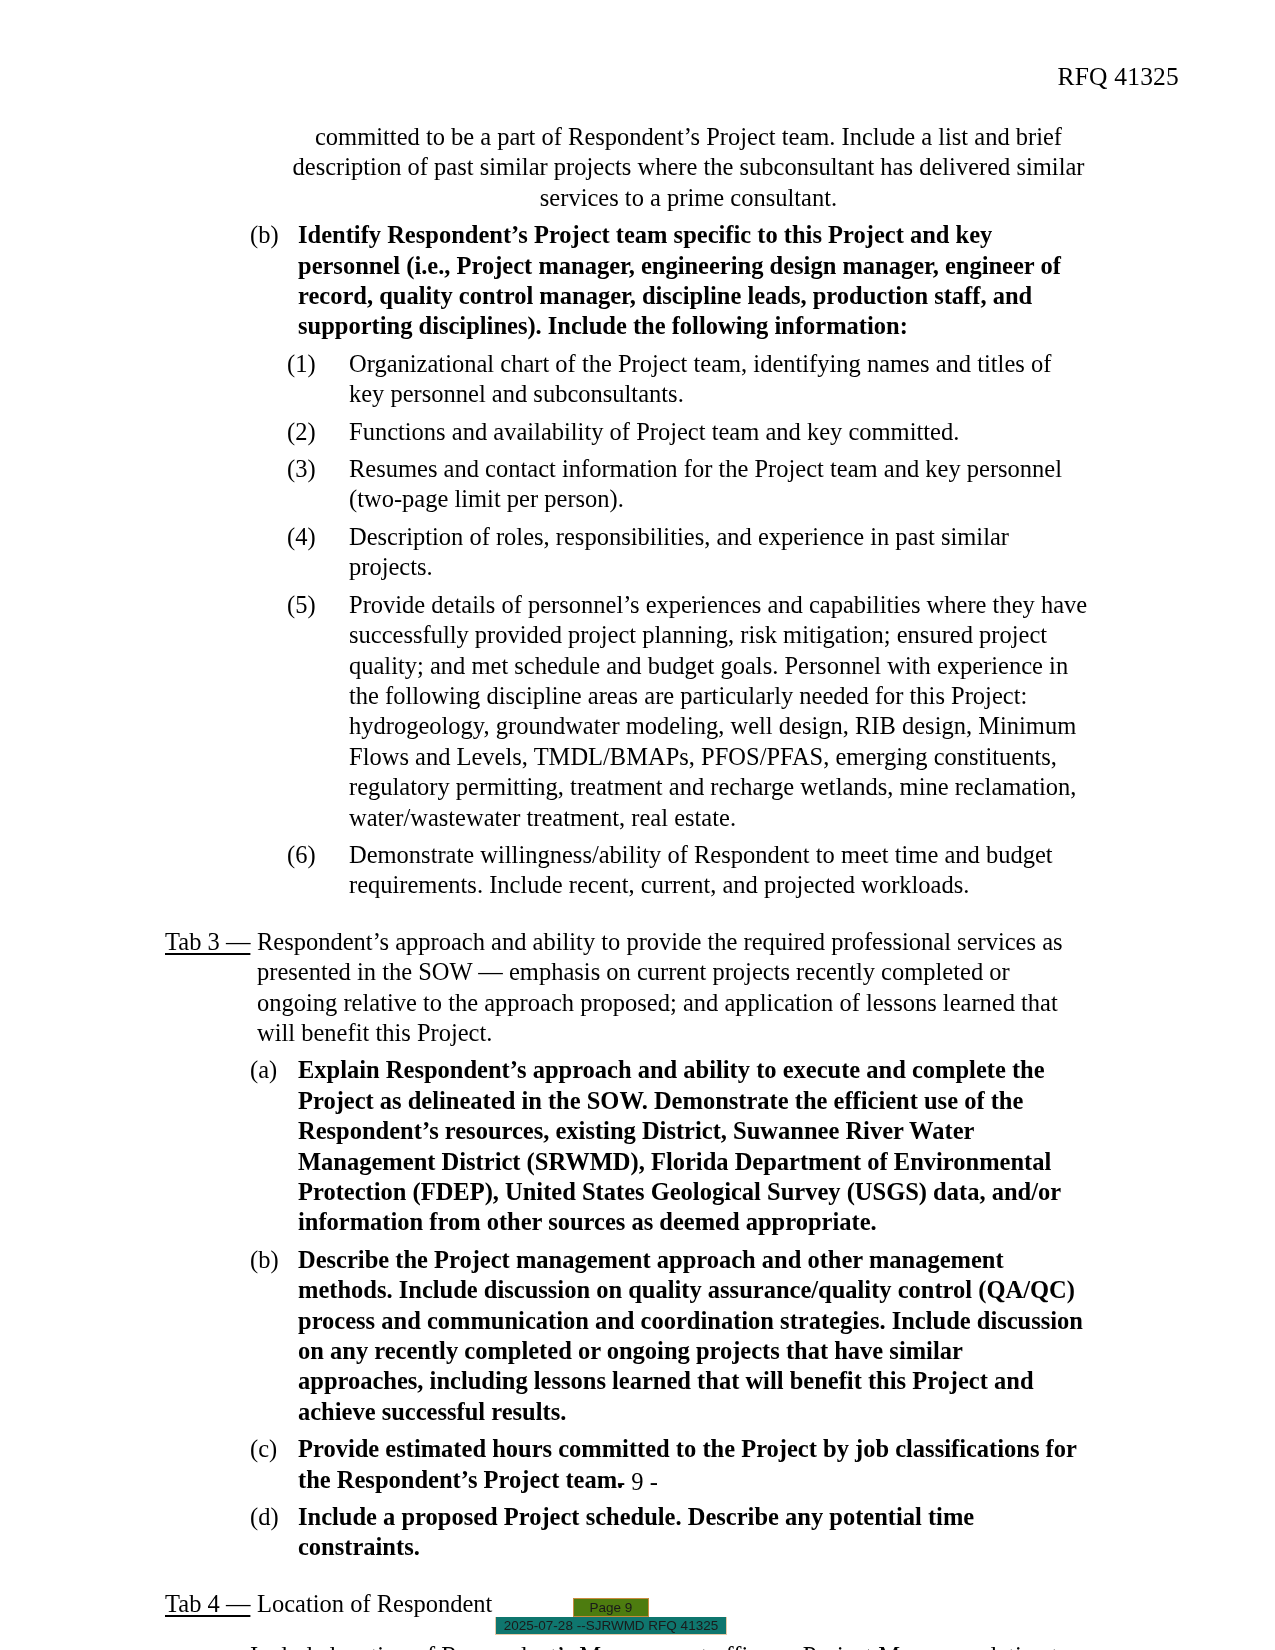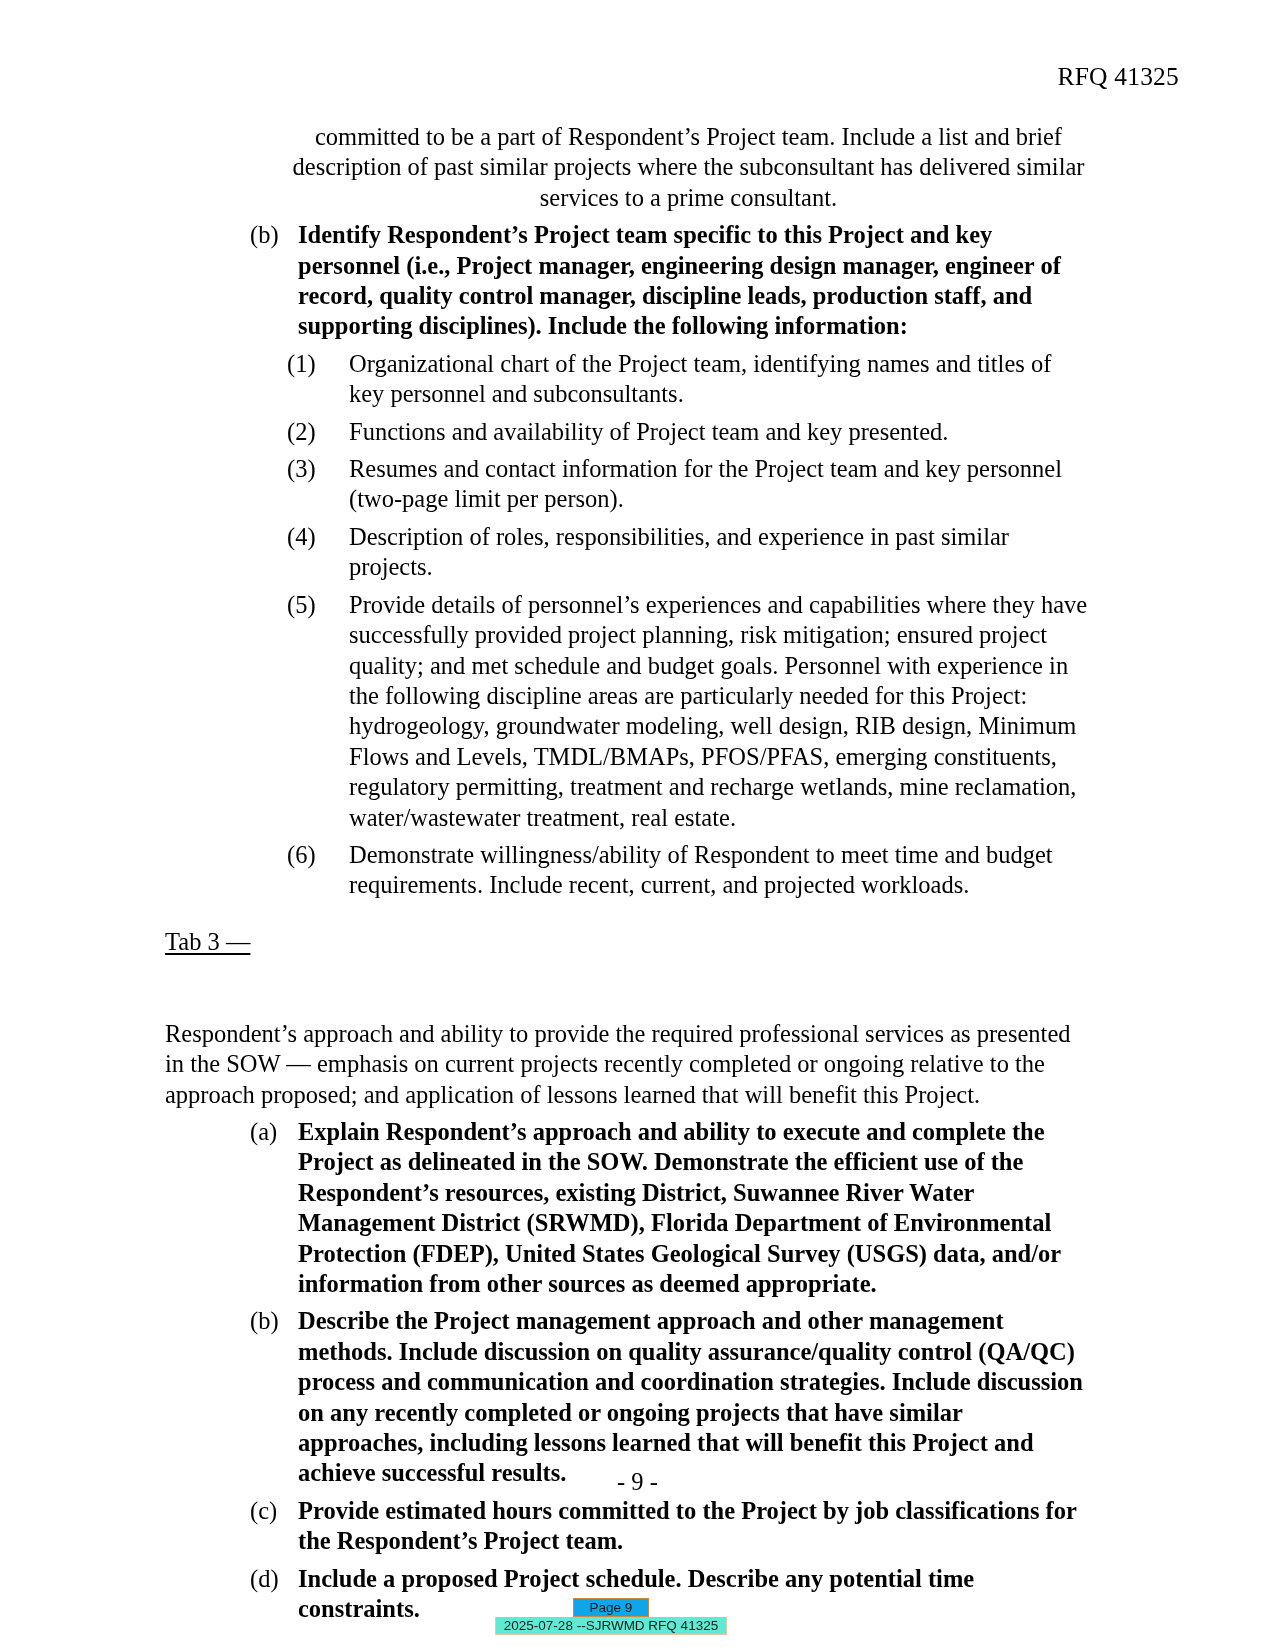--- a/index.html
+++ b/index.html
@@ -74,21 +74,20 @@
     text-align: left;
   }
   .numbered > .body {
     flex: 1 1 auto;
   }
 
   
   .tab-heading {
     display: flex;
     margin-top: 26px;
-    flex-direction: column;
   }
   .tab-heading > .tab-label {
     flex: 0 0 92px;
     width: 92px;
     text-decoration: underline;
     text-underline-offset: 3px;
     white-space: pre;
   }
   .tab-heading > .tab-text {
     flex: 1 1 auto;
@@ -115,28 +114,28 @@
     top: 1598px;
     width: 232px;
     font-family: "Liberation Sans", "DejaVu Sans", sans-serif;
     font-size: 13.5px;
     line-height: 16px;
     text-align: center;
     color: #1a1a1a;
   }
   .stamp .stamp-top {
     display: inline-block;
-    background: #0ea5e9;
+    background: #4d7c0f;
     border: 1px solid #c98b3f;
     padding: 0 16px;
     line-height: 17px;
   }
   .stamp .stamp-bottom {
     display: block;
-    background: #5eead4;
+    background: #0f766e;
     border: 1px solid #e8c9a6;
     border-top: none;
     padding: 0 4px;
     line-height: 17px;
     white-space: nowrap;
   }
 </style>
 </head>
 <body>
 
@@ -152,21 +151,21 @@
       <span class="marker">(b)</span>
       <span class="body">Identify Respondent’s Project team specific to this Project and key personnel (i.e., Project manager, engineering design manager, engineer of record, quality control manager, discipline leads, production staff, and supporting disciplines). Include the following information:</span>
     </div>
 
     <div class="numbered">
       <span class="marker">(1)</span>
       <span class="body">Organizational chart of the Project team, identifying names and titles of key personnel and subconsultants.</span>
     </div>
     <div class="numbered">
       <span class="marker">(2)</span>
-      <span class="body">Functions and availability of Project team and key presented.</span>
+      <span class="body">Functions and availability of Project team and key committed.</span>
     </div>
     <div class="numbered">
       <span class="marker">(3)</span>
       <span class="body">Resumes and contact information for the Project team and key personnel (two-page limit per person).</span>
     </div>
     <div class="numbered">
       <span class="marker">(4)</span>
       <span class="body">Description of roles, responsibilities, and experience in past similar projects.</span>
     </div>
     <div class="numbered">

